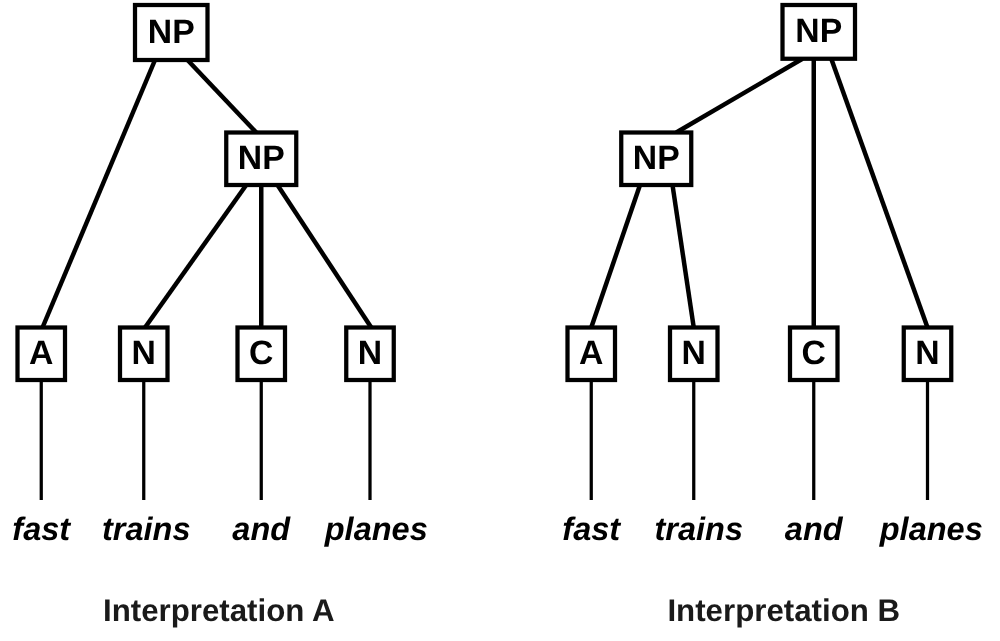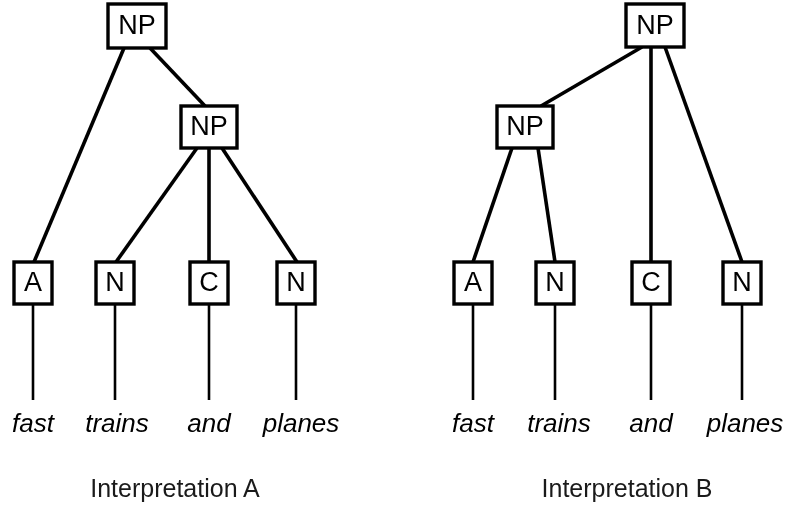--- a/index.html
+++ b/index.html
@@ -11,20 +11,21 @@
     width: 800px;
     height: 513px;
     font-family: "Liberation Sans", sans-serif;
     overflow: hidden;
   }
   #figure {
     position: relative;
     width: 800px;
     height: 513px;
     background: #be185d;
+    font-weight: bold;
   }
   svg#tree-canvas {
     display: block;
     width: 800px;
     height: 513px;
   }
   .node-box {
     fill: #ffffff;
     stroke: #000000;
     stroke-width: 3.4;

